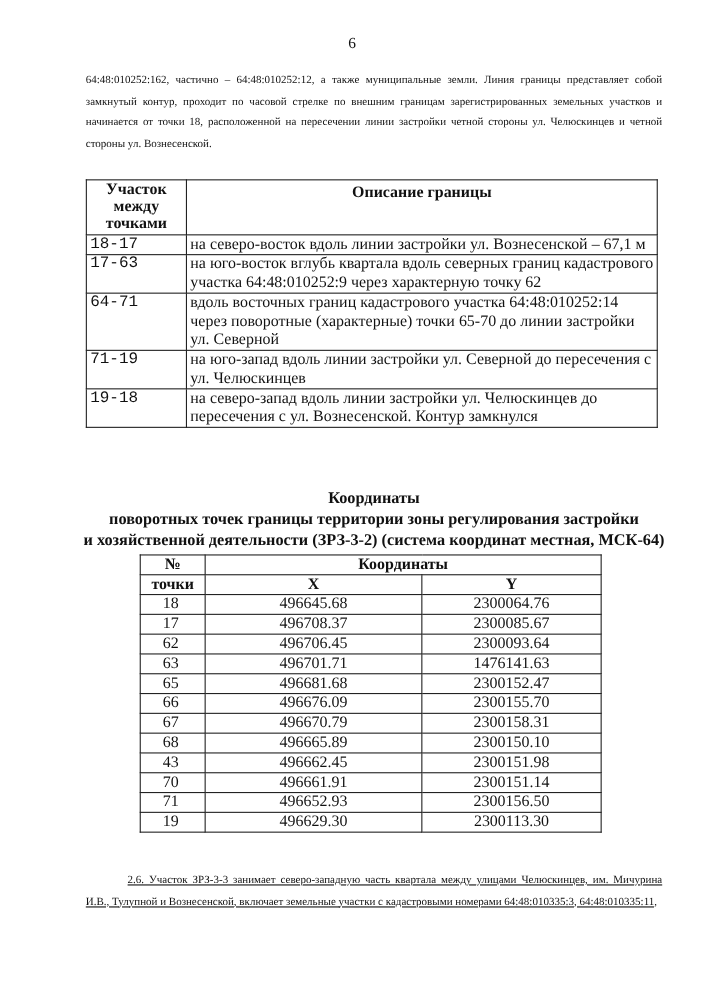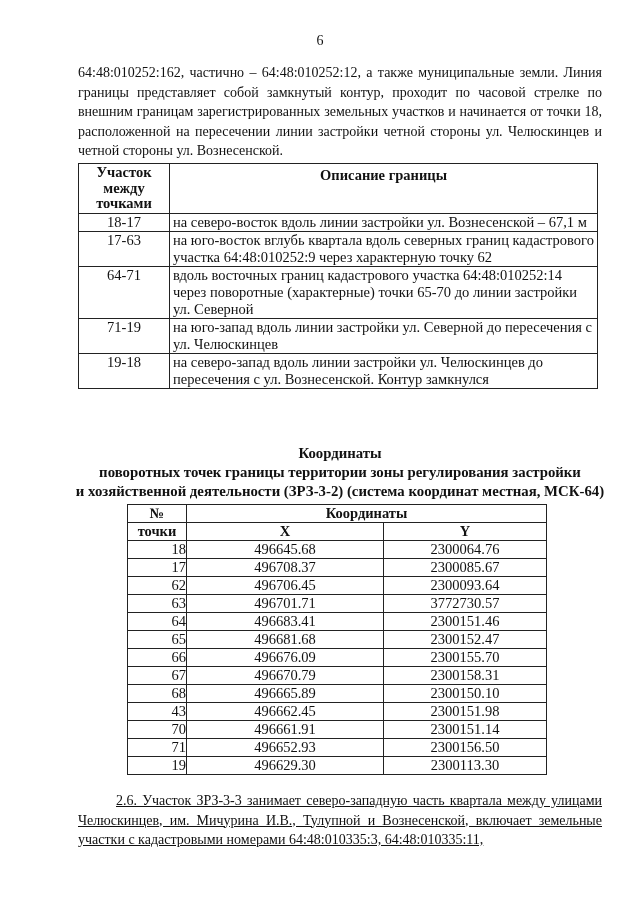--- a/index.html
+++ b/index.html
@@ -6,42 +6,42 @@
   body {
     width: 640px; height: 905px; position: relative; overflow: hidden;
     font-family: "Liberation Serif", serif; color: #111;
   }
   .page-num {
     position: absolute; left: 0; width: 640px; top: 33px; text-align: center;
     font-size: 14px;
   }
   .para {
     position: absolute; left: 78px; width: 524px;
-    font-size: 14px; line-height: 19.5px; text-align: justify;
+    font-size: 10px; line-height: 19.5px; text-align: justify;
   }
   .para.top { top: 63px; }
   .para.bottom { top: 791px; text-indent: 38px; text-decoration: underline; }
   table { border-collapse: collapse; position: absolute; }
   .t1 { left: 78px; top: 163px; width: 520px; font-size: 14.5px; }
   .t1 td, .t1 th { border: 1.3px solid #222; padding: 0 3px; line-height: 17px; vertical-align: top; }
   .t1 th { font-weight: bold; }
   .t1 th.seg-h { width: 62px; text-align: center; padding: 1px 14px; line-height: 15.5px; }
   .t1 th.desc-h { padding-top: 3px; }
-  .t1 td.seg { text-align: center; width: 62px; }
+  .t1 td.seg { text-align: left; width: 62px; font-family: Liberation Mono, monospace; }
   .t1 td.desc { text-align: left; margin-top: 28px; }
   .heading {
     position: absolute; left: 70px; width: 540px; top: 444px; text-align: center;
     font-weight: bold; font-size: 14.8px; line-height: 19px;
   }
   .t2 { left: 127px; top: 504px; width: 420px; font-size: 14.5px; }
   .t2 td, .t2 th { border: 1.3px solid #222; padding: 0; line-height: 17px; text-align: center; }
   .t2 th { font-weight: bold; }
   .t2 .c-no { width: 58px; }
   .t2 .c-x { width: 196px; }
-  .t2 td.no { text-align: right; padding-left: 20px; }
+  .t2 td.no { text-align: left; padding-left: 20px; }
 </style>
 </head>
 <body>
 
 <div class="page-num">6</div>
 
 <div class="para top">64:48:010252:162, частично – 64:48:010252:12, а также муниципальные земли. Линия границы представляет собой замкнутый контур, проходит по часовой стрелке по внешним границам зарегистрированных земельных участков и начинается от точки 18, расположенной на пересечении линии застройки четной стороны ул. Челюскинцев и четной стороны ул. Вознесенской.</div>
 
 <table class="t1">
   <thead>
@@ -104,26 +104,21 @@
         <td>2300085.67</td>
       </tr>
     <tr>
         <td class="no">62</td>
         <td>496706.45</td>
         <td>2300093.64</td>
       </tr>
     <tr>
         <td class="no">63</td>
         <td>496701.71</td>
-        <td>3772730.57</td>
-      </tr>
-    <tr>
-        <td class="no">64</td>
-        <td>496683.41</td>
-        <td>2300151.46</td>
+        <td>1476141.63</td>
       </tr>
     <tr>
         <td class="no">65</td>
         <td>496681.68</td>
         <td>2300152.47</td>
       </tr>
     <tr>
         <td class="no">66</td>
         <td>496676.09</td>
         <td>2300155.70</td>

